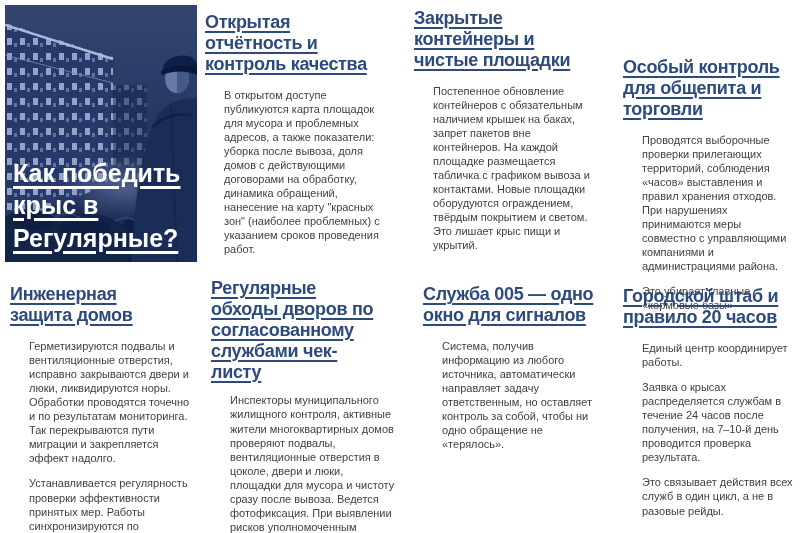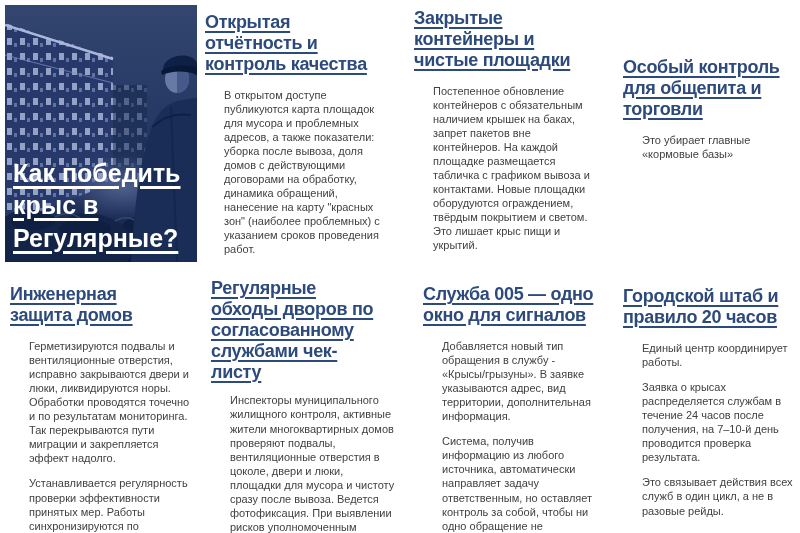--- a/index.html
+++ b/index.html
@@ -110,20 +110,21 @@
   <section class="card c1">
     <h2>Закрытые контейнеры и чистые площадки</h2>
     <div class="body">
       <p>Постепенное обновление контейнеров с обязательным наличием крышек на баках, запрет пакетов вне контейнеров. На каждой площадке размещается табличка с графиком вывоза и контактами. Новые площадки оборудуются ограждением, твёрдым покрытием и светом. Это лишает крыс пищи и укрытий.</p>
     </div>
   </section>
 
   <section class="card c2">
     <h2>Особый контроль для общепита и торговли</h2>
     <div class="body">
+      <p>Проводятся выборочные проверки прилегающих территорий, соблюдения «часов» выставления и правил хранения отходов. При нарушениях принимаются меры совместно с управляющими компаниями и администрациями района.</p>
       <p>Это убирает главные «кормовые базы»</p>
     </div>
   </section>
 
   <section class="card c3">
     <h2>Инженерная защита домов</h2>
     <div class="body">
       <p>Герметизируются подвалы и вентиляционные отверстия, исправно закрываются двери и люки, ликвидируются норы. Обработки проводятся точечно и по результатам мониторинга. Так перекрываются пути миграции и закрепляется эффект надолго.</p>
       <p>Устанавливается регулярность проверки эффективности принятых мер. Работы синхронизируются по кварталам.</p>
 
@@ -133,21 +134,20 @@
   <section class="card c4">
     <h2>Регулярные обходы дворов по согласованному службами чек-листу</h2>
     <div class="body">
       <p>Инспекторы муниципального жилищного контроля, активные жители многоквартирных домов проверяют подвалы, вентиляционные отверстия в цоколе, двери и люки, площадки для мусора и чистоту сразу после вывоза. Ведется фотофиксация. При выявлении рисков уполномоченным органом выносится требование устранить их в короткий срок, затем следует повторная проверка.</p>
     </div>
   </section>
 
   <section class="card c5">
     <h2>Служба 005 — одно окно для сигналов</h2>
     <div class="body">
-      <p>Добавляется новый тип обращения в службу - «Крысы/грызуны». В заявке указываются адрес, вид территории, дополнительная информация.</p>
       <p>Система, получив информацию из любого источника, автоматически направляет задачу ответственным, но оставляет контроль за собой, чтобы ни одно обращение не «терялось».</p>
     </div>
   </section>
 
   <section class="card c6">
     <h2>Городской штаб и правило 20 часов</h2>
     <div class="body">
       <p>Единый центр координирует работы.</p>
       <p>Заявка о крысах распределяется службам в течение 24 часов после получения, на 7–10-й день проводится проверка результата.</p>
       <p>Это связывает действия всех служб в один цикл, а не в разовые рейды.</p>

